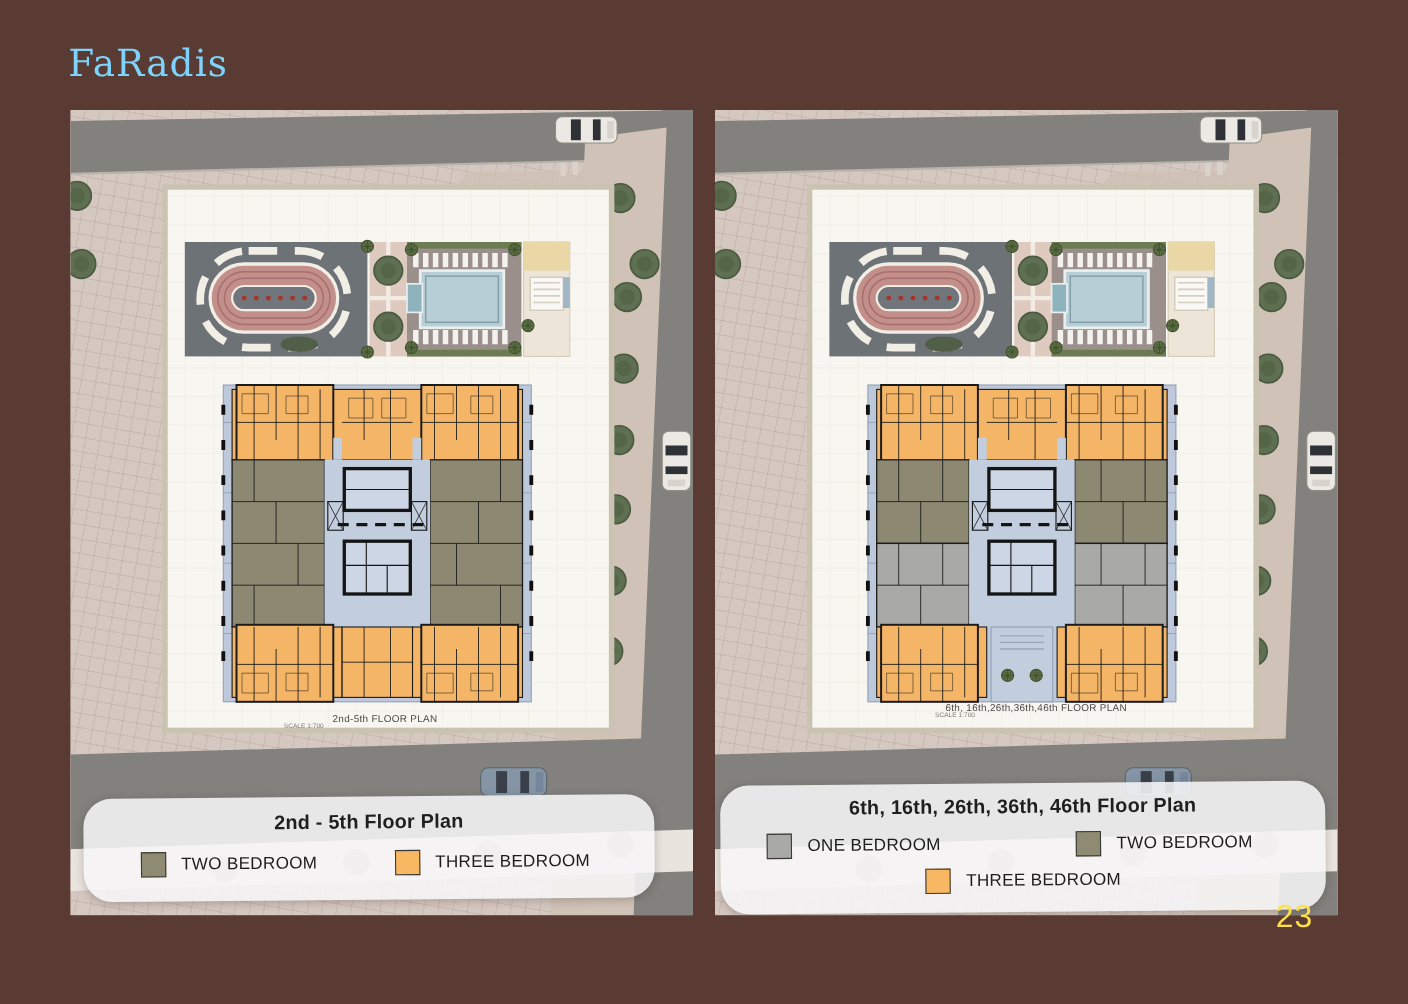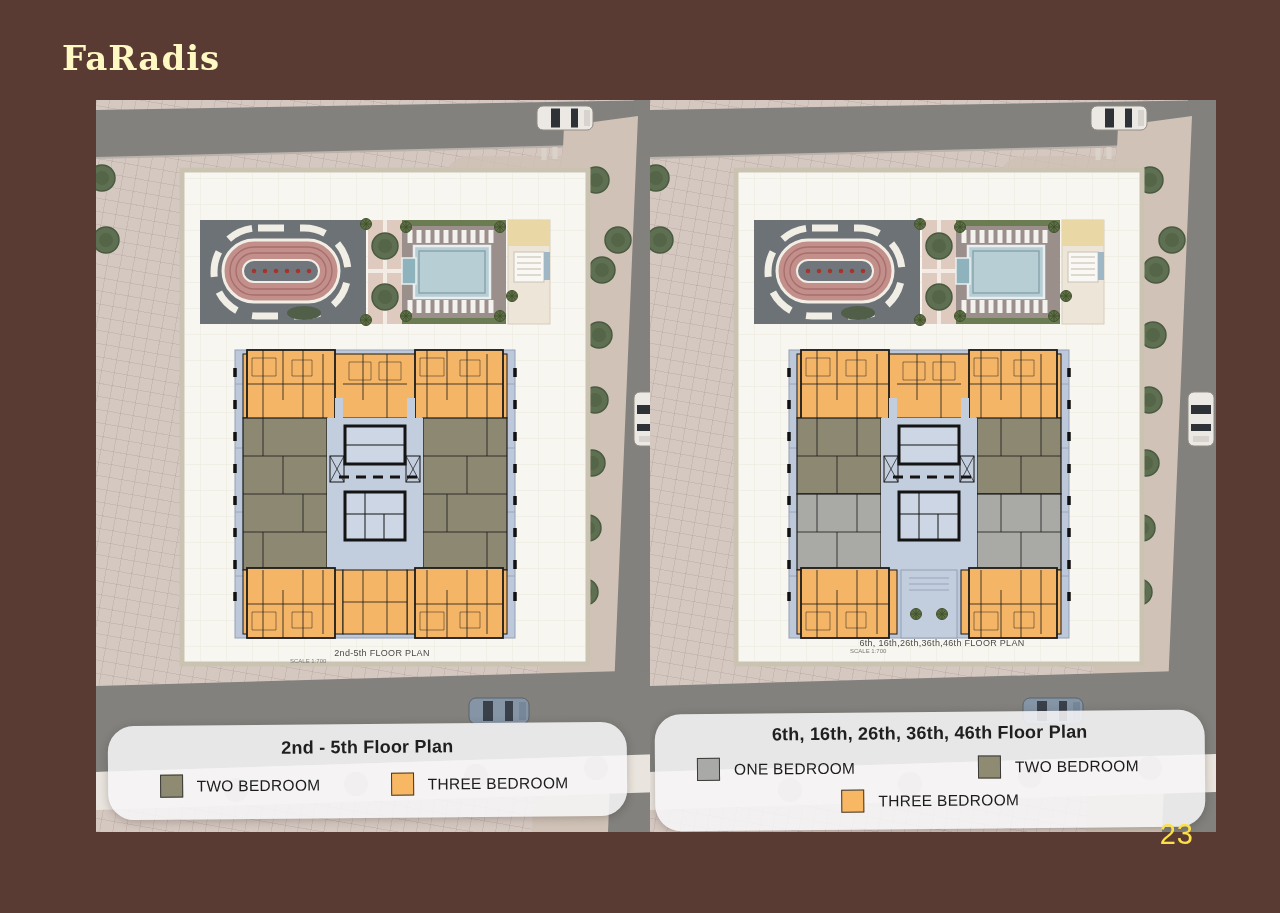--- a/index.html
+++ b/index.html
@@ -8,31 +8,31 @@
     position:relative;
     width:1280px; height:913px;
     background:#593b33;
     overflow:hidden;
     font-family:"Liberation Sans", sans-serif;
   }
   .logo {
     position:absolute; left:62px; top:38px;
     font-family:"DejaVu Serif", serif;
     font-size:34px; letter-spacing:1px;
-    color:#fef9c3; font-weight:700;
+    color:#7dd3fc; font-weight:400;
   }
   .panel {
     position:absolute; top:100px; width:566px; height:732px;
     background-color:#d5c8c1;
     background-image:
       repeating-linear-gradient(100deg, rgba(125,105,98,0.14) 0 1px, transparent 1px 13px),
       repeating-linear-gradient(10deg, rgba(125,105,98,0.14) 0 1px, transparent 1px 13px);
     overflow:hidden;
   }
-  .panel-left { left:64px;margin-left:32px; }
+  .panel-left { left:64px; }
   .panel-right { left:650px; }
   .site-svg { position:absolute; left:0; top:0; }
   .plan-caption {
     position:absolute; width:240px; text-align:center;
     color:#4a4a48; line-height:1.15;
   }
   .caption-main { font-size:9px; letter-spacing:0.3px; }
   .caption-scale { font-size:6px; color:#7a7a76; text-align:left; padding-left:28px;}
   .caption-left { left:166px; top:548px; }
   .caption-right { left:172px; top:538px; }

